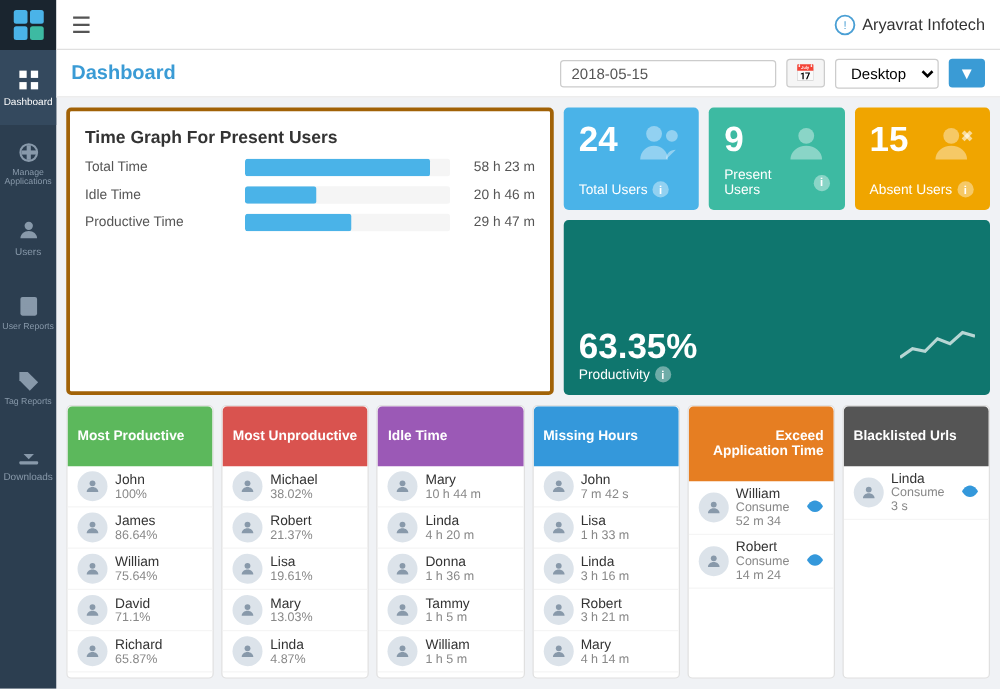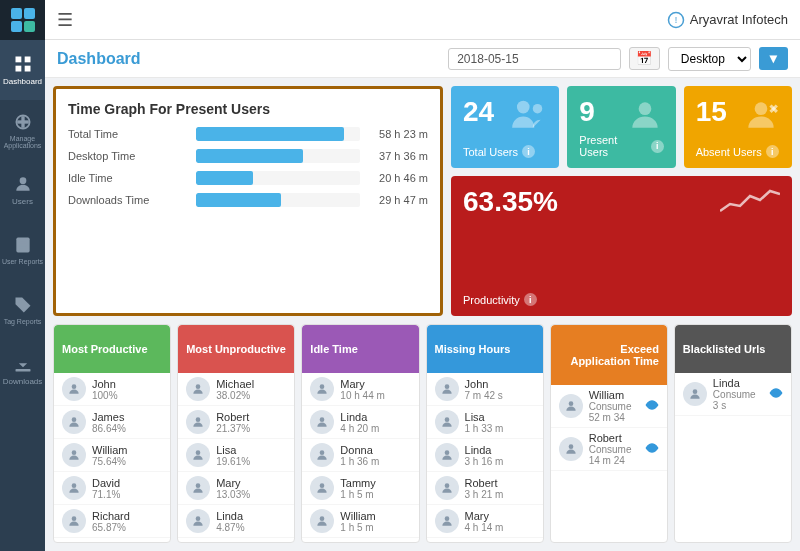--- a/index.html
+++ b/index.html
@@ -54,21 +54,21 @@
     .stats-cards { display: flex; flex-direction: column; gap: 8px; flex: 1; }
     .stats-top { display: flex; gap: 8px; flex: 0 0 auto; }
     .stat-card { border-radius: 4px; padding: 10px 12px; display: flex; flex-direction: column; justify-content: space-between; flex: 1; min-height: 80px; }
     .stat-card.blue { background: #4ab3e8; color: #fff; }
     .stat-card.teal { background: #3dbaa2; color: #fff; }
     .stat-card.orange { background: #f0a500; color: #fff; }
     .stat-number { font-size: 28px; font-weight: 700; }
     .stat-label { font-size: 11px; display: flex; align-items: center; gap: 4px; }
 
     
-    .productivity-box { background: #b91c1c; border-radius: 4px; padding: 10px 12px; flex: 1; display: flex; flex-direction: column; justify-content: space-between; }
+    .productivity-box { background: #0f766e; border-radius: 4px; padding: 10px 12px; flex: 1; display: flex; flex-direction: column; justify-content: flex-end; }
     .productivity-percent { font-size: 28px; font-weight: 700; color: #fff; }
     .productivity-label { font-size: 11px; color: #fff; display: flex; align-items: center; gap: 4px; }
 
     
     .bottom-section { display: flex; gap: 6px; flex: 1; overflow: hidden; }
     .table-card { background: #fff; border: 1px solid #e0e0e0; border-radius: 4px; flex: 1; display: flex; flex-direction: column; overflow: hidden; min-width: 0; }
     .table-header { padding: 18px 8px; font-size: 11px; font-weight: 700; color: #fff; border-radius: 4px 4px 0 0; }
     .table-header.green { background: #5cb85c; }
     .table-header.red { background: #d9534f; }
     .table-header.purple { background: #9b59b6; }
@@ -180,35 +180,28 @@
         <div class="chart-title">Time Graph For Present Users</div>
         <div class="chart-rows" id="chart-rows">
             <div class="chart-row">
       <span class="chart-label">Total Time</span>
       <div class="chart-bar-wrap">
         <div class="chart-bar" style="width:90%"></div>
       </div>
       <span class="chart-value">58 h 23 m</span>
     </div>
             <div class="chart-row">
-      <span class="chart-label">Desktop Time</span>
-      <div class="chart-bar-wrap">
-        <div class="chart-bar" style="width:65%"></div>
-      </div>
-      <span class="chart-value">37 h 36 m</span>
-    </div>
-            <div class="chart-row">
       <span class="chart-label">Idle Time</span>
       <div class="chart-bar-wrap">
         <div class="chart-bar" style="width:35%"></div>
       </div>
       <span class="chart-value">20 h 46 m</span>
     </div>
             <div class="chart-row">
-      <span class="chart-label">Downloads Time</span>
+      <span class="chart-label">Productive Time</span>
       <div class="chart-bar-wrap">
         <div class="chart-bar" style="width:52%"></div>
       </div>
       <span class="chart-value">29 h 47 m</span>
     </div>
           </div>
       </div>
 
       <div class="stats-cards">
         <div class="stats-top">

